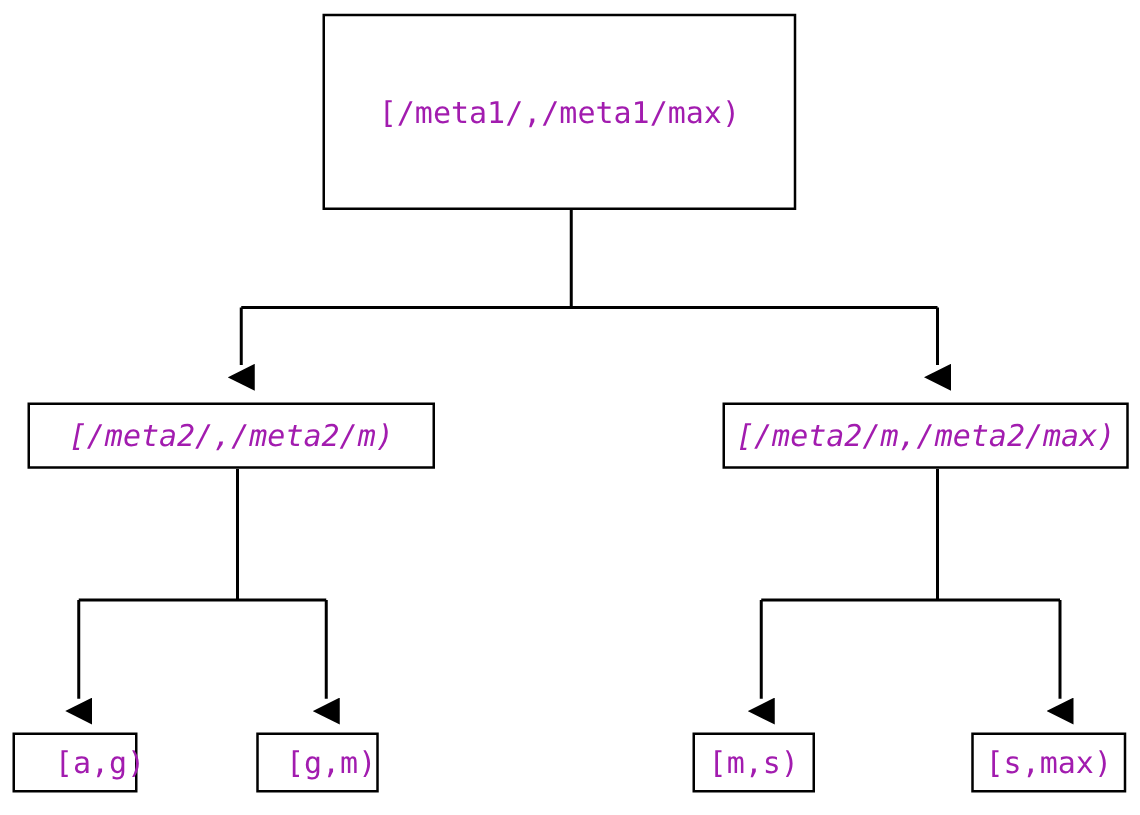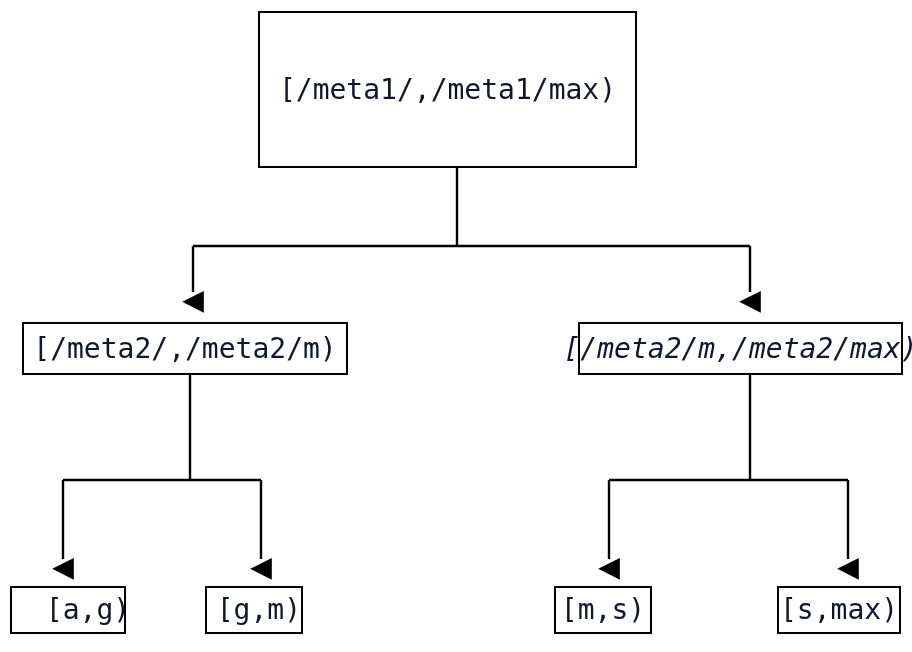--- a/index.html
+++ b/index.html
@@ -33,52 +33,53 @@
     box-sizing: border-box;
     border: 2px solid #000000;
     background: #ffffff;
     display: flex;
     align-items: center;
     justify-content: center;
     text-align: center;
   }
   .node-label {
     font-family: "DejaVu Sans Mono", "Liberation Mono", monospace;
-    font-size: 28px;
+    font-size: 24px;
     line-height: 22px;
     letter-spacing: 0px;
-    color: #0f172a;
+    color: #a21caf;
     white-space: nowrap;
   }
   
   #node-root {
     left: 258px;
     top: 11px;
     width: 379px;
     height: 157px;
   }
   
   #node-meta2-low {
     left: 22px;
     top: 322px;
     width: 326px;
     height: 53px;
+    font-style: italic;
   }
   #node-meta2-high {
     left: 578px;
     top: 322px;
     width: 325px;
     height: 53px;
     font-style: italic;
   }
   
   #node-leaf-ag {
     left: 10px;
     top: 586px;
-    width: 116px;
+    width: 100px;
     height: 48px;
     padding-left: 40px;
   }
   #node-leaf-gm {
     left: 205px;
     top: 586px;
     width: 98px;
     height: 48px;
     justify-content: flex-end;
   }

